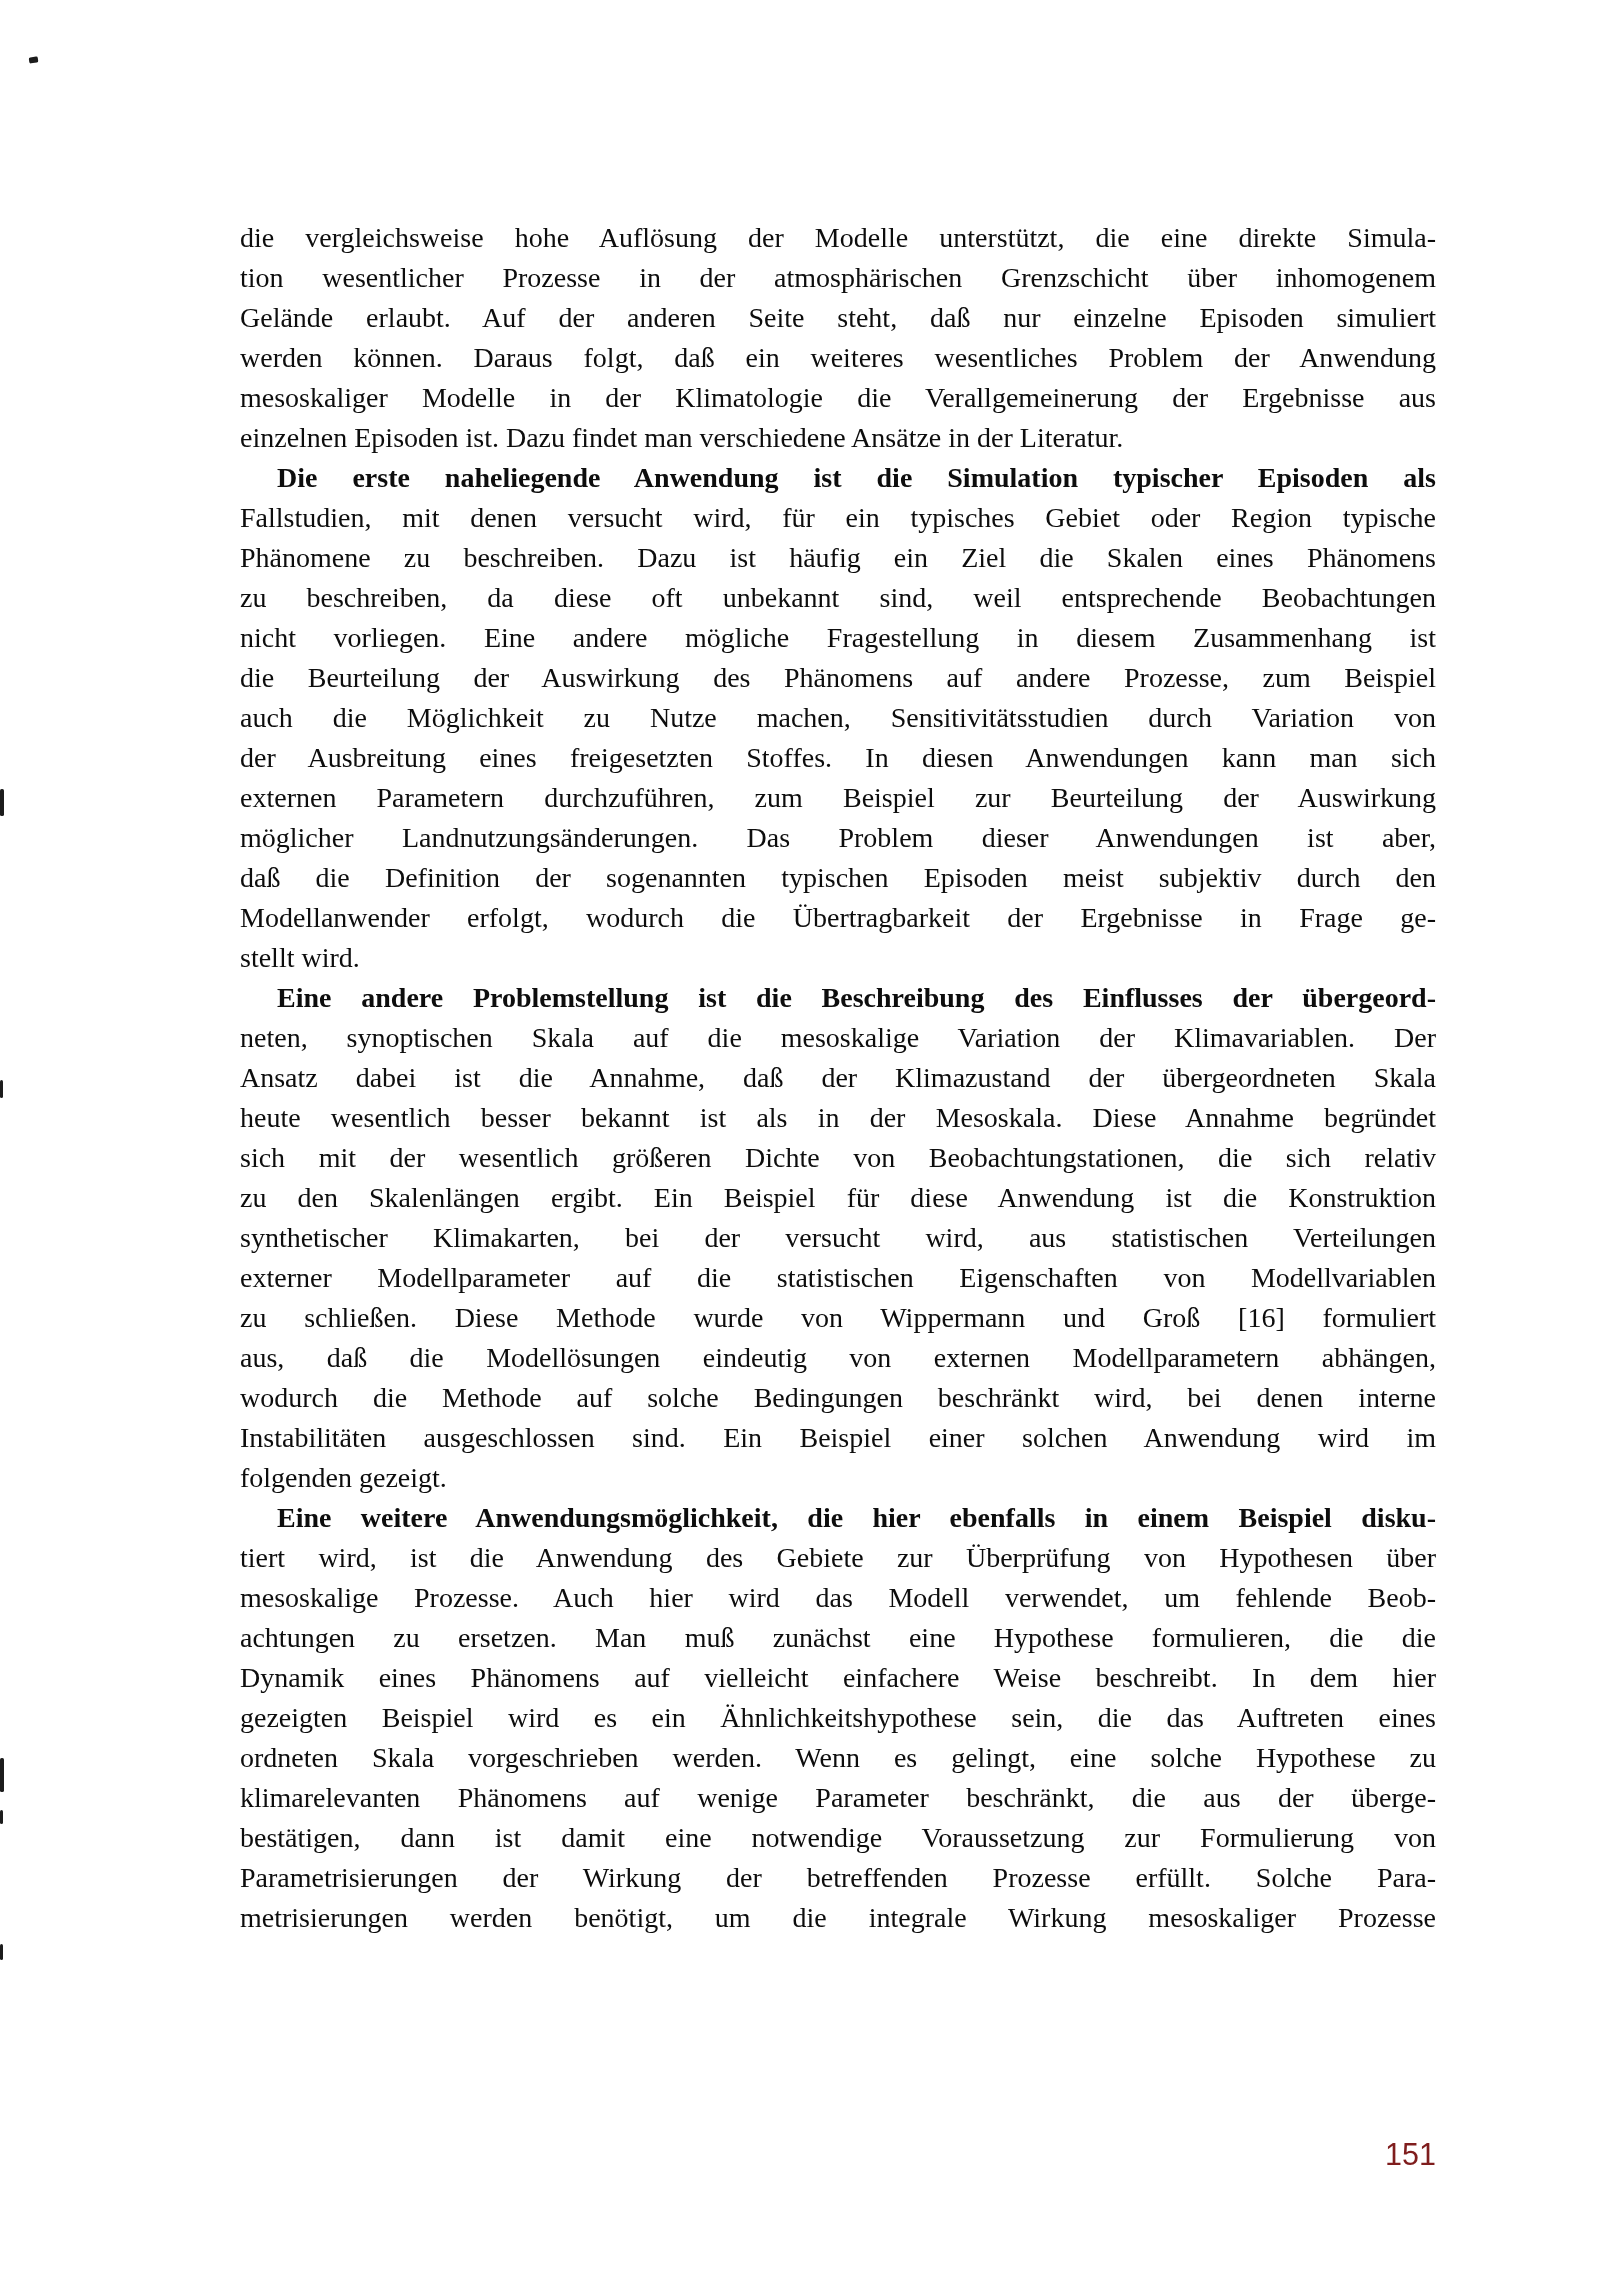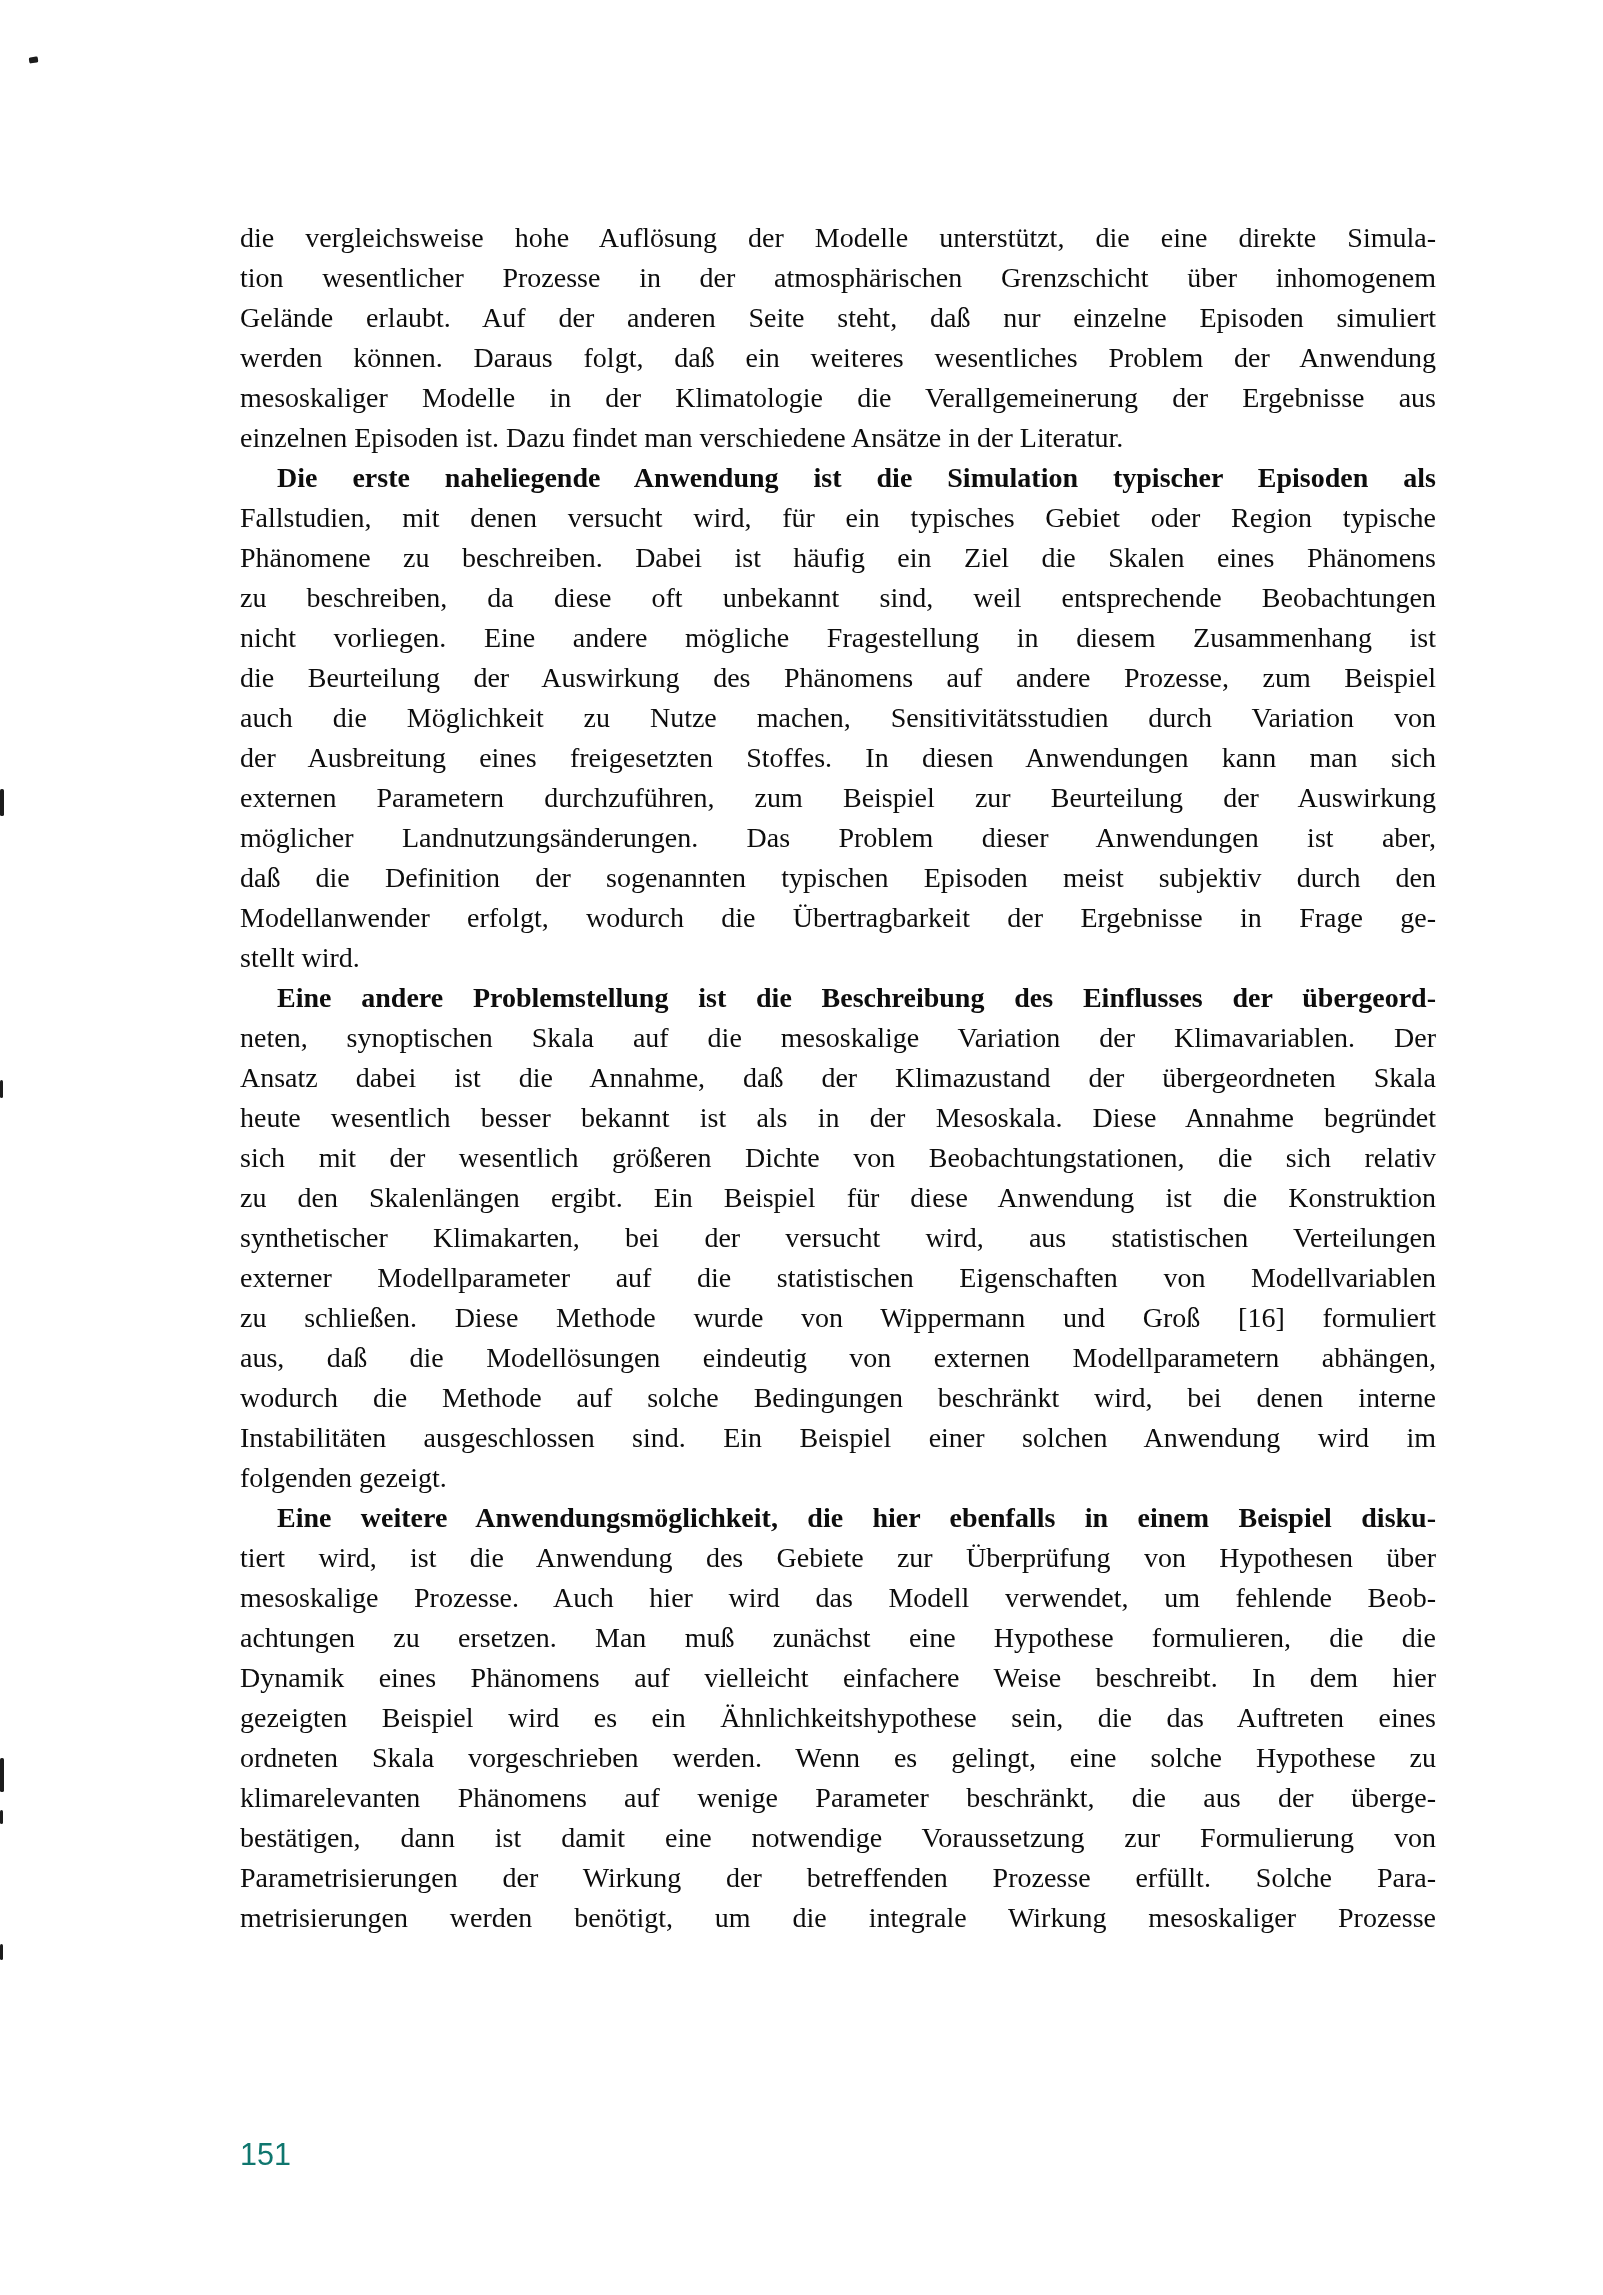--- a/index.html
+++ b/index.html
@@ -28,25 +28,25 @@
     white-space:normal;
     overflow:visible;
   }
   .ln.ind{ text-indent:37px;font-weight:bold; }
   .ln.end{ text-align-last:left; }
   .page-number{
     position:absolute;
     left:240px;
     top:2138px;
     width:1196px;
-    text-align:left;
+    text-align:right;
     font-family:"Liberation Sans","DejaVu Sans",sans-serif;
     font-size:30.5px;
     line-height:32px;
-    color:#0f766e;
+    color:#7f1d1d;
   }
   .artifact{
     position:absolute;
     background:#1c1c1c;
     border-radius:1.6px;
   }
   .a1{ left:29px;  top:57px;   width:8.8px; height:5.6px;  transform:rotate(-8deg); }
   .a2{ left:0px;   top:789px;  width:4px;  height:27px; }
   .a3{ left:0px;   top:1080px; width:3.2px;  height:17.6px; }
   .a4{ left:0px;   top:1758px; width:4px;  height:34px; }
@@ -62,21 +62,21 @@
 
     <div class="ln">die vergleichsweise hohe Auflösung der Modelle unterstützt, die eine direkte Simula-</div>
     <div class="ln">tion wesentlicher Prozesse in der atmosphärischen Grenzschicht über inhomogenem</div>
     <div class="ln">Gelände erlaubt.  Auf der anderen Seite steht, daß nur einzelne Episoden simuliert</div>
     <div class="ln">werden können.  Daraus folgt, daß ein weiteres wesentliches Problem der Anwendung</div>
     <div class="ln">mesoskaliger Modelle in der Klimatologie die Verallgemeinerung der Ergebnisse aus</div>
     <div class="ln end">einzelnen Episoden ist.  Dazu findet man verschiedene Ansätze in der Literatur.</div>
 
     <div class="ln ind">Die erste naheliegende Anwendung ist die Simulation typischer Episoden als</div>
     <div class="ln">Fallstudien, mit denen versucht wird, für ein typisches Gebiet oder Region typische</div>
-    <div class="ln">Phänomene zu beschreiben.  Dabei ist häufig ein Ziel die Skalen eines Phänomens</div>
+    <div class="ln">Phänomene zu beschreiben.  Dazu ist häufig ein Ziel die Skalen eines Phänomens</div>
     <div class="ln">zu beschreiben, da diese oft unbekannt sind, weil entsprechende Beobachtungen</div>
     <div class="ln">nicht vorliegen.  Eine andere mögliche Fragestellung in diesem Zusammenhang ist</div>
     <div class="ln">die Beurteilung der Auswirkung des Phänomens auf andere Prozesse, zum Beispiel</div>
     <div class="ln">auch die Möglichkeit zu Nutze machen, Sensitivitätsstudien durch Variation von</div>
     <div class="ln">der Ausbreitung eines freigesetzten Stoffes.  In diesen Anwendungen kann man sich</div>
     <div class="ln">externen Parametern durchzuführen, zum Beispiel zur Beurteilung der Auswirkung</div>
     <div class="ln">möglicher Landnutzungsänderungen.  Das Problem dieser Anwendungen ist aber,</div>
     <div class="ln">daß die Definition der sogenannten typischen Episoden meist subjektiv durch den</div>
     <div class="ln">Modellanwender erfolgt, wodurch die Übertragbarkeit der Ergebnisse in Frage ge-</div>
     <div class="ln end">stellt wird.</div>

